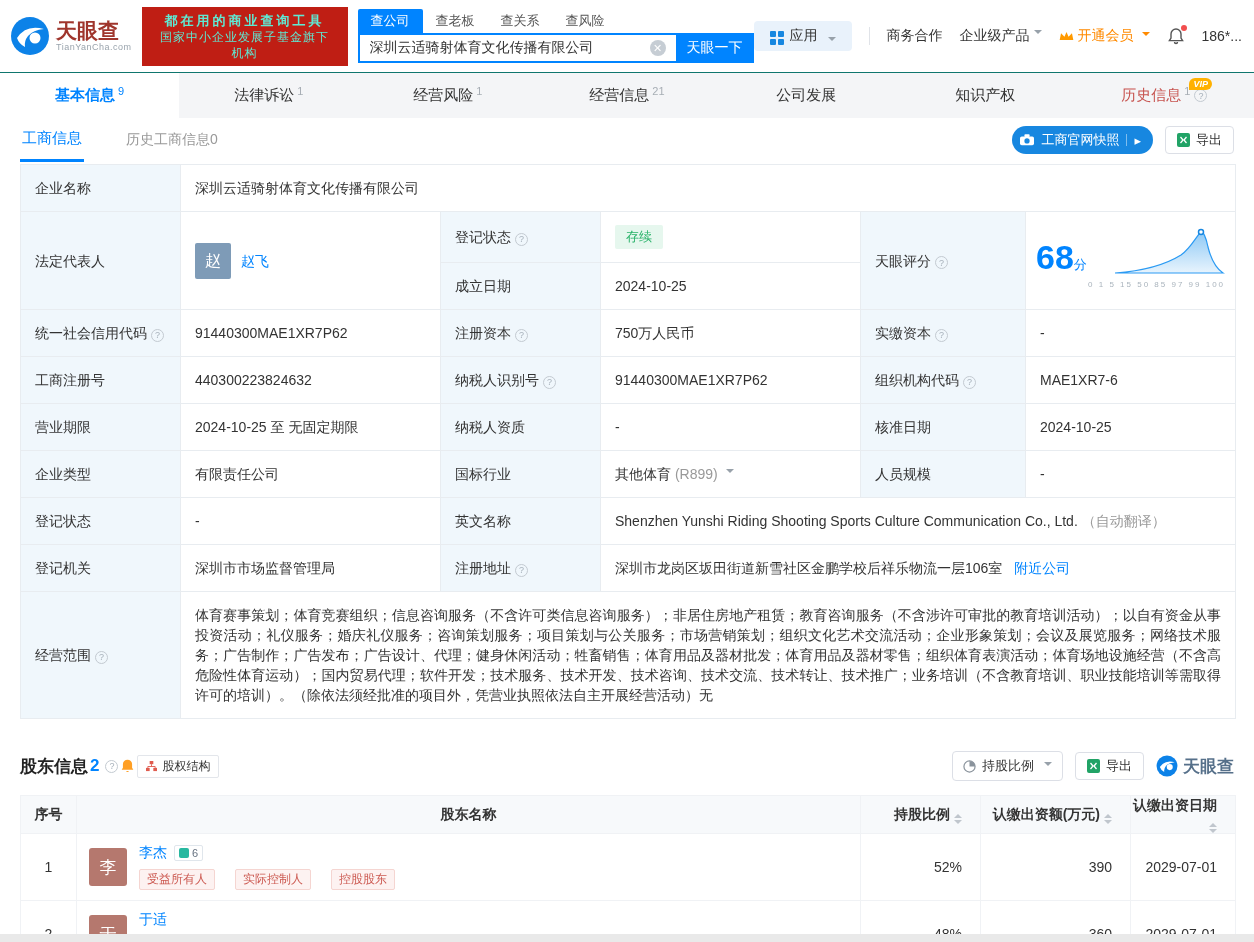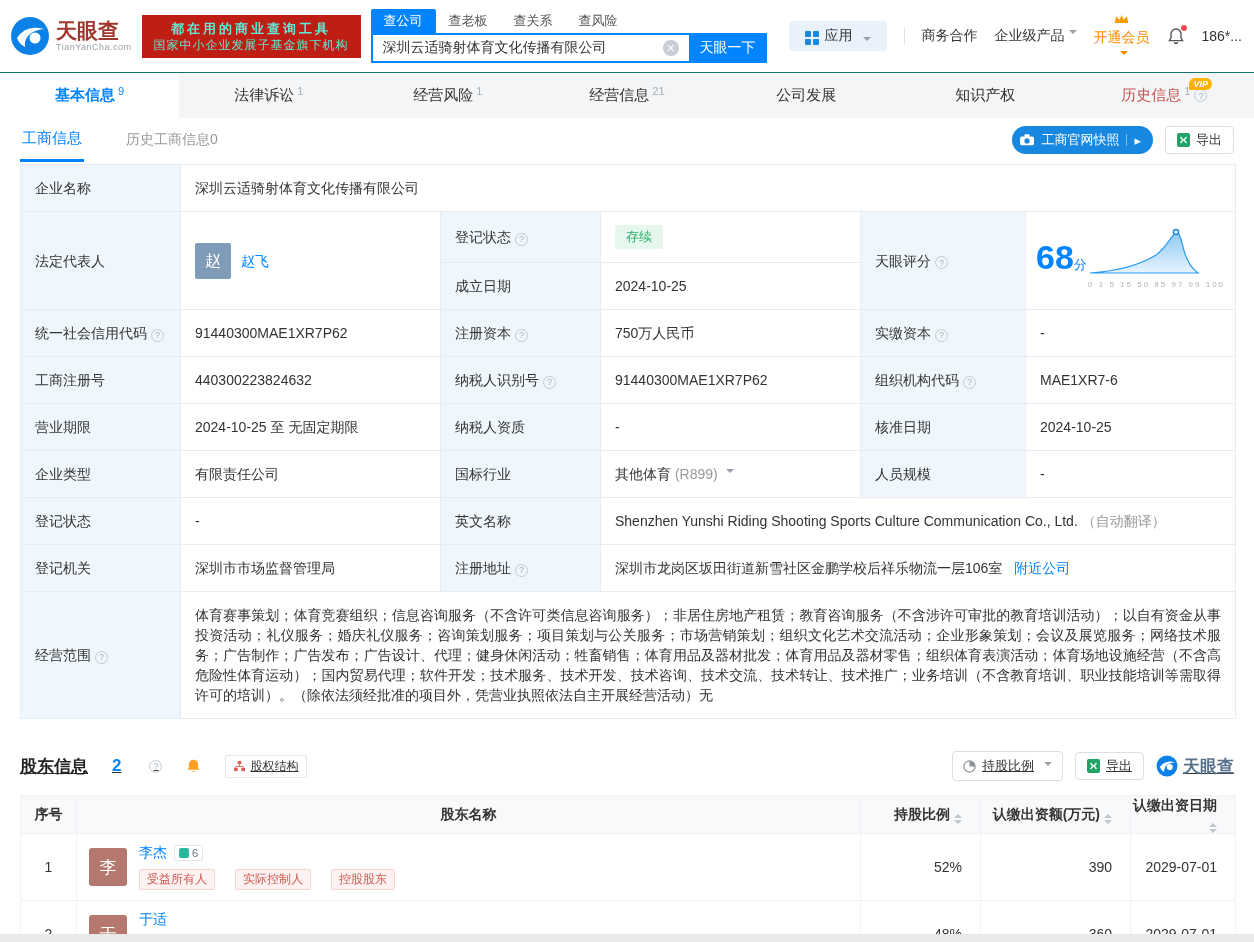--- a/index.html
+++ b/index.html
@@ -35,21 +35,21 @@
   .clear-ic { position: absolute; right: 10px; top: 7px; width: 16px; height: 16px; border-radius: 50%;
     background: #c6cdd4; color: #fff; font-size: 11px; line-height: 16px; text-align: center; cursor: pointer; }
   .search-btn { width: 78px; height: 30px; background: #0084ff; border: none; color: #ffffff; font-size: 14px; cursor: pointer;
     font-family: "Liberation Sans", "DejaVu Sans", sans-serif; }
 
   .top-nav { margin-left: auto; display: flex; align-items: center; gap: 17px; font-size: 14px; color: #333; white-space: nowrap; }
   .app-pill { display: flex; align-items: flex-end; gap: 6px; background: #e9f2fb; border-radius: 4px; padding: 6px 16px; cursor: pointer; }
   .vdiv { width: 1px; height: 18px; background: #e0e3e8; }
   .caret { display: inline-block; width: 0; height: 0; border: 4px solid transparent; border-top-color: #98a1aa; margin-left: 4px; vertical-align: 2px; }
   .nav-item { cursor: pointer; }
-  .vip-join { color: #ff8a00; display: flex; align-items: center; gap: 4px; cursor: pointer; flex-direction: column; }
+  .vip-join { color: #ff8a00; display: flex; align-items: center; gap: 4px; cursor: pointer; }
   .vip-join .caret { border-top-color: #ff8a00; }
   .bell-wrap { position: relative; cursor: pointer; display: flex; }
   .red-dot { position: absolute; top: -2px; right: -2px; width: 6px; height: 6px; border-radius: 50%; background: #f24e4e; }
   .user-acct { cursor: pointer; color: #333; }
 
   
   .main-tabs { display: flex; height: 46px; background: #f4f5f7; border-top: 1px solid #0f766e; }
   .mtab { flex: 1; display: flex; align-items: center; justify-content: center; font-size: 15px; color: #333; cursor: pointer; position: relative; }
   .mtab.active { background: #fff; color: #0084ff; font-weight: bold; }
   .mtab .cnt { font-size: 11px; color: #a7aeb5; margin-left: 3px; vertical-align: top; position: relative; top: -5px; font-weight: normal; }
@@ -82,26 +82,26 @@
   .avatar.rep { background: #7e9bb7; }
   .name-link { color: #0084ff; margin-left: 10px; cursor: pointer; }
   .gray { color: #999; }
   .nearby { color: #0084ff; margin-left: 8px; cursor: pointer; white-space: nowrap; }
   .scope-cell { line-height: 26px; text-align: justify; }
 
   .score-cell { padding: 4px 10px !important; }
   .score-flex { display: flex; align-items: center; justify-content: space-between; }
   .score-num { color: #0084ff; font-weight: bold; font-size: 34px; line-height: 36px; }
   .score-unit { font-size: 13px; font-weight: normal; }
-  .chart-wrap { display: flex; flex-direction: column; align-items: flex-start; }
+  .chart-wrap { display: flex; flex-direction: column; align-items: flex-end; }
   .score-axis { font-size: 8px; color: #aab4bd; letter-spacing: 2px; white-space: nowrap; }
 
   
   .sh-section { margin: 30px 20px 0; }
-  .sh-head { display: flex; align-items: center; gap: 24px; height: 34px; text-decoration: underline; }
+  .sh-head { display: flex; align-items: center; gap: 2px; height: 34px; }
   .sh-title { font-size: 17px; font-weight: bold; color: #222; }
   .sh-count { font-size: 17px; font-weight: bold; color: #0084ff; }
   .pill { display: inline-flex; align-items: center; gap: 5px; border: 1px solid #e3e6eb; border-radius: 2px;
     padding: 2px 8px; font-size: 12px; color: #333; cursor: pointer; background: #fff; }
   .sh-right { margin-left: auto; display: flex; align-items: center; gap: 12px; }
   .filter-pill { display: inline-flex; align-items: center; gap: 6px; border: 1px solid #dcdfe6; border-radius: 4px;
     padding: 5px 10px; font-size: 13px; color: #333; cursor: pointer; background: #fff; }
   .watermark { display: flex; align-items: center; gap: 5px; }
   .watermark .wm-text { font-size: 17px; font-weight: bold; color: #56708a; }
 

